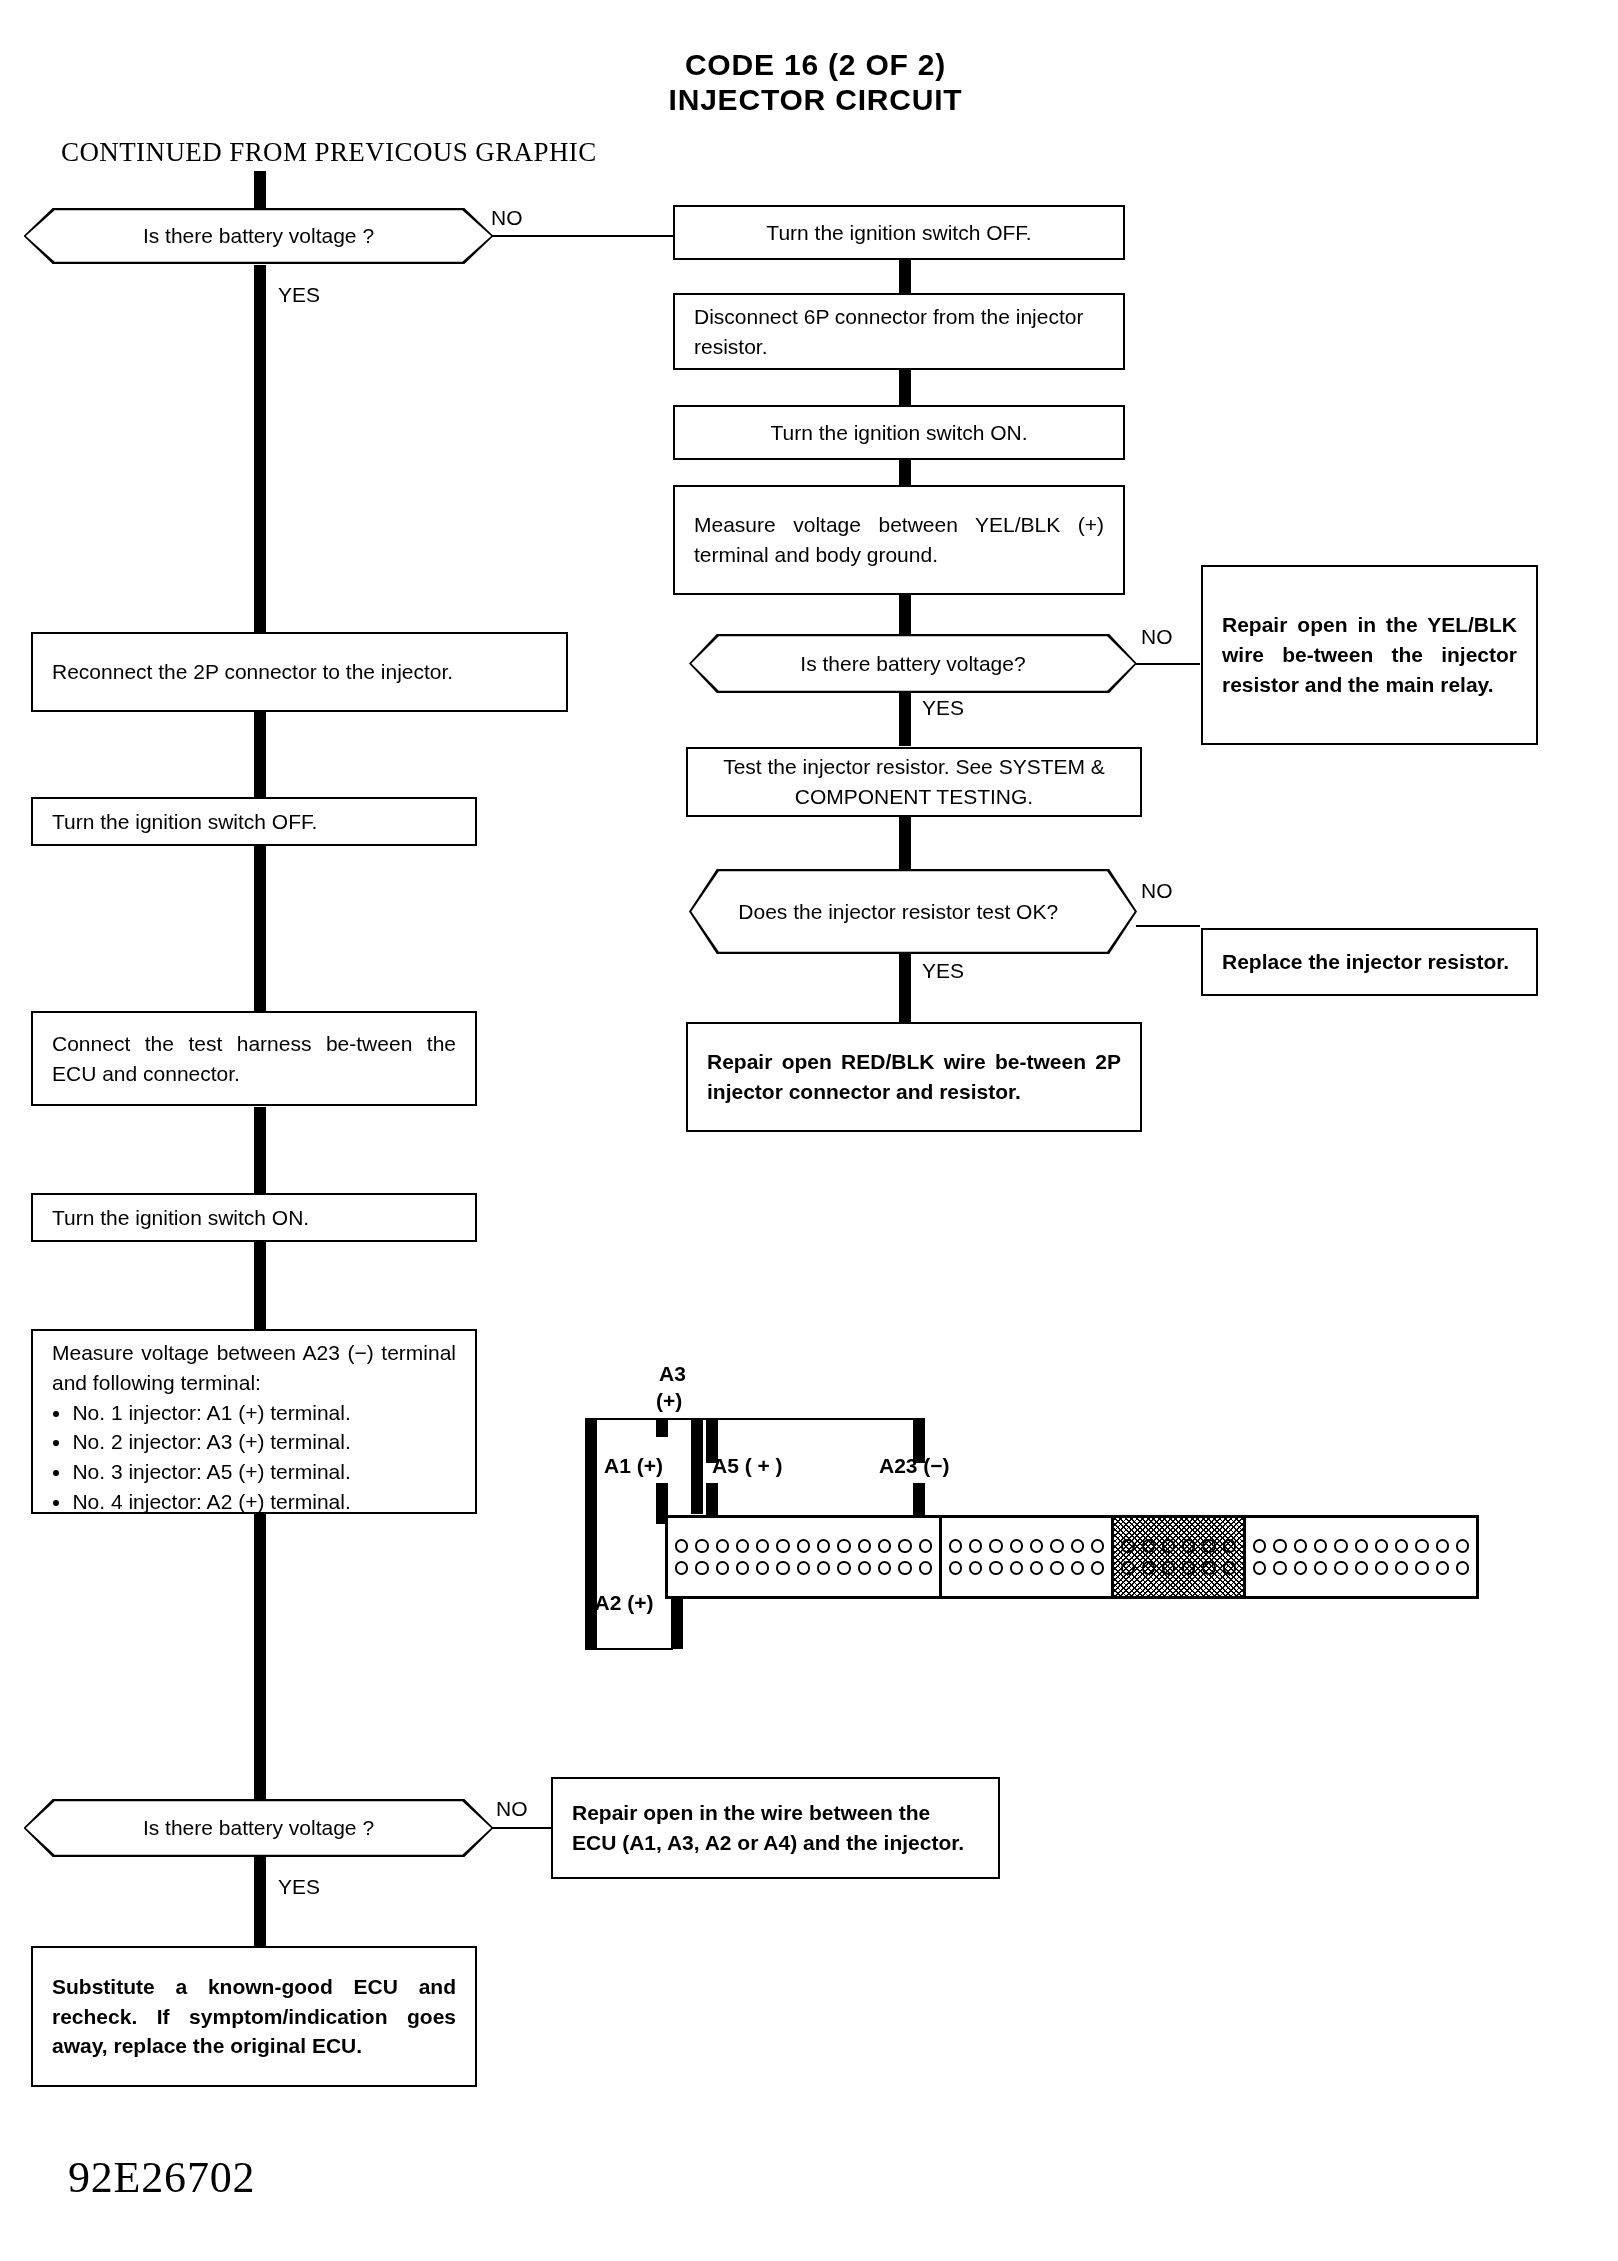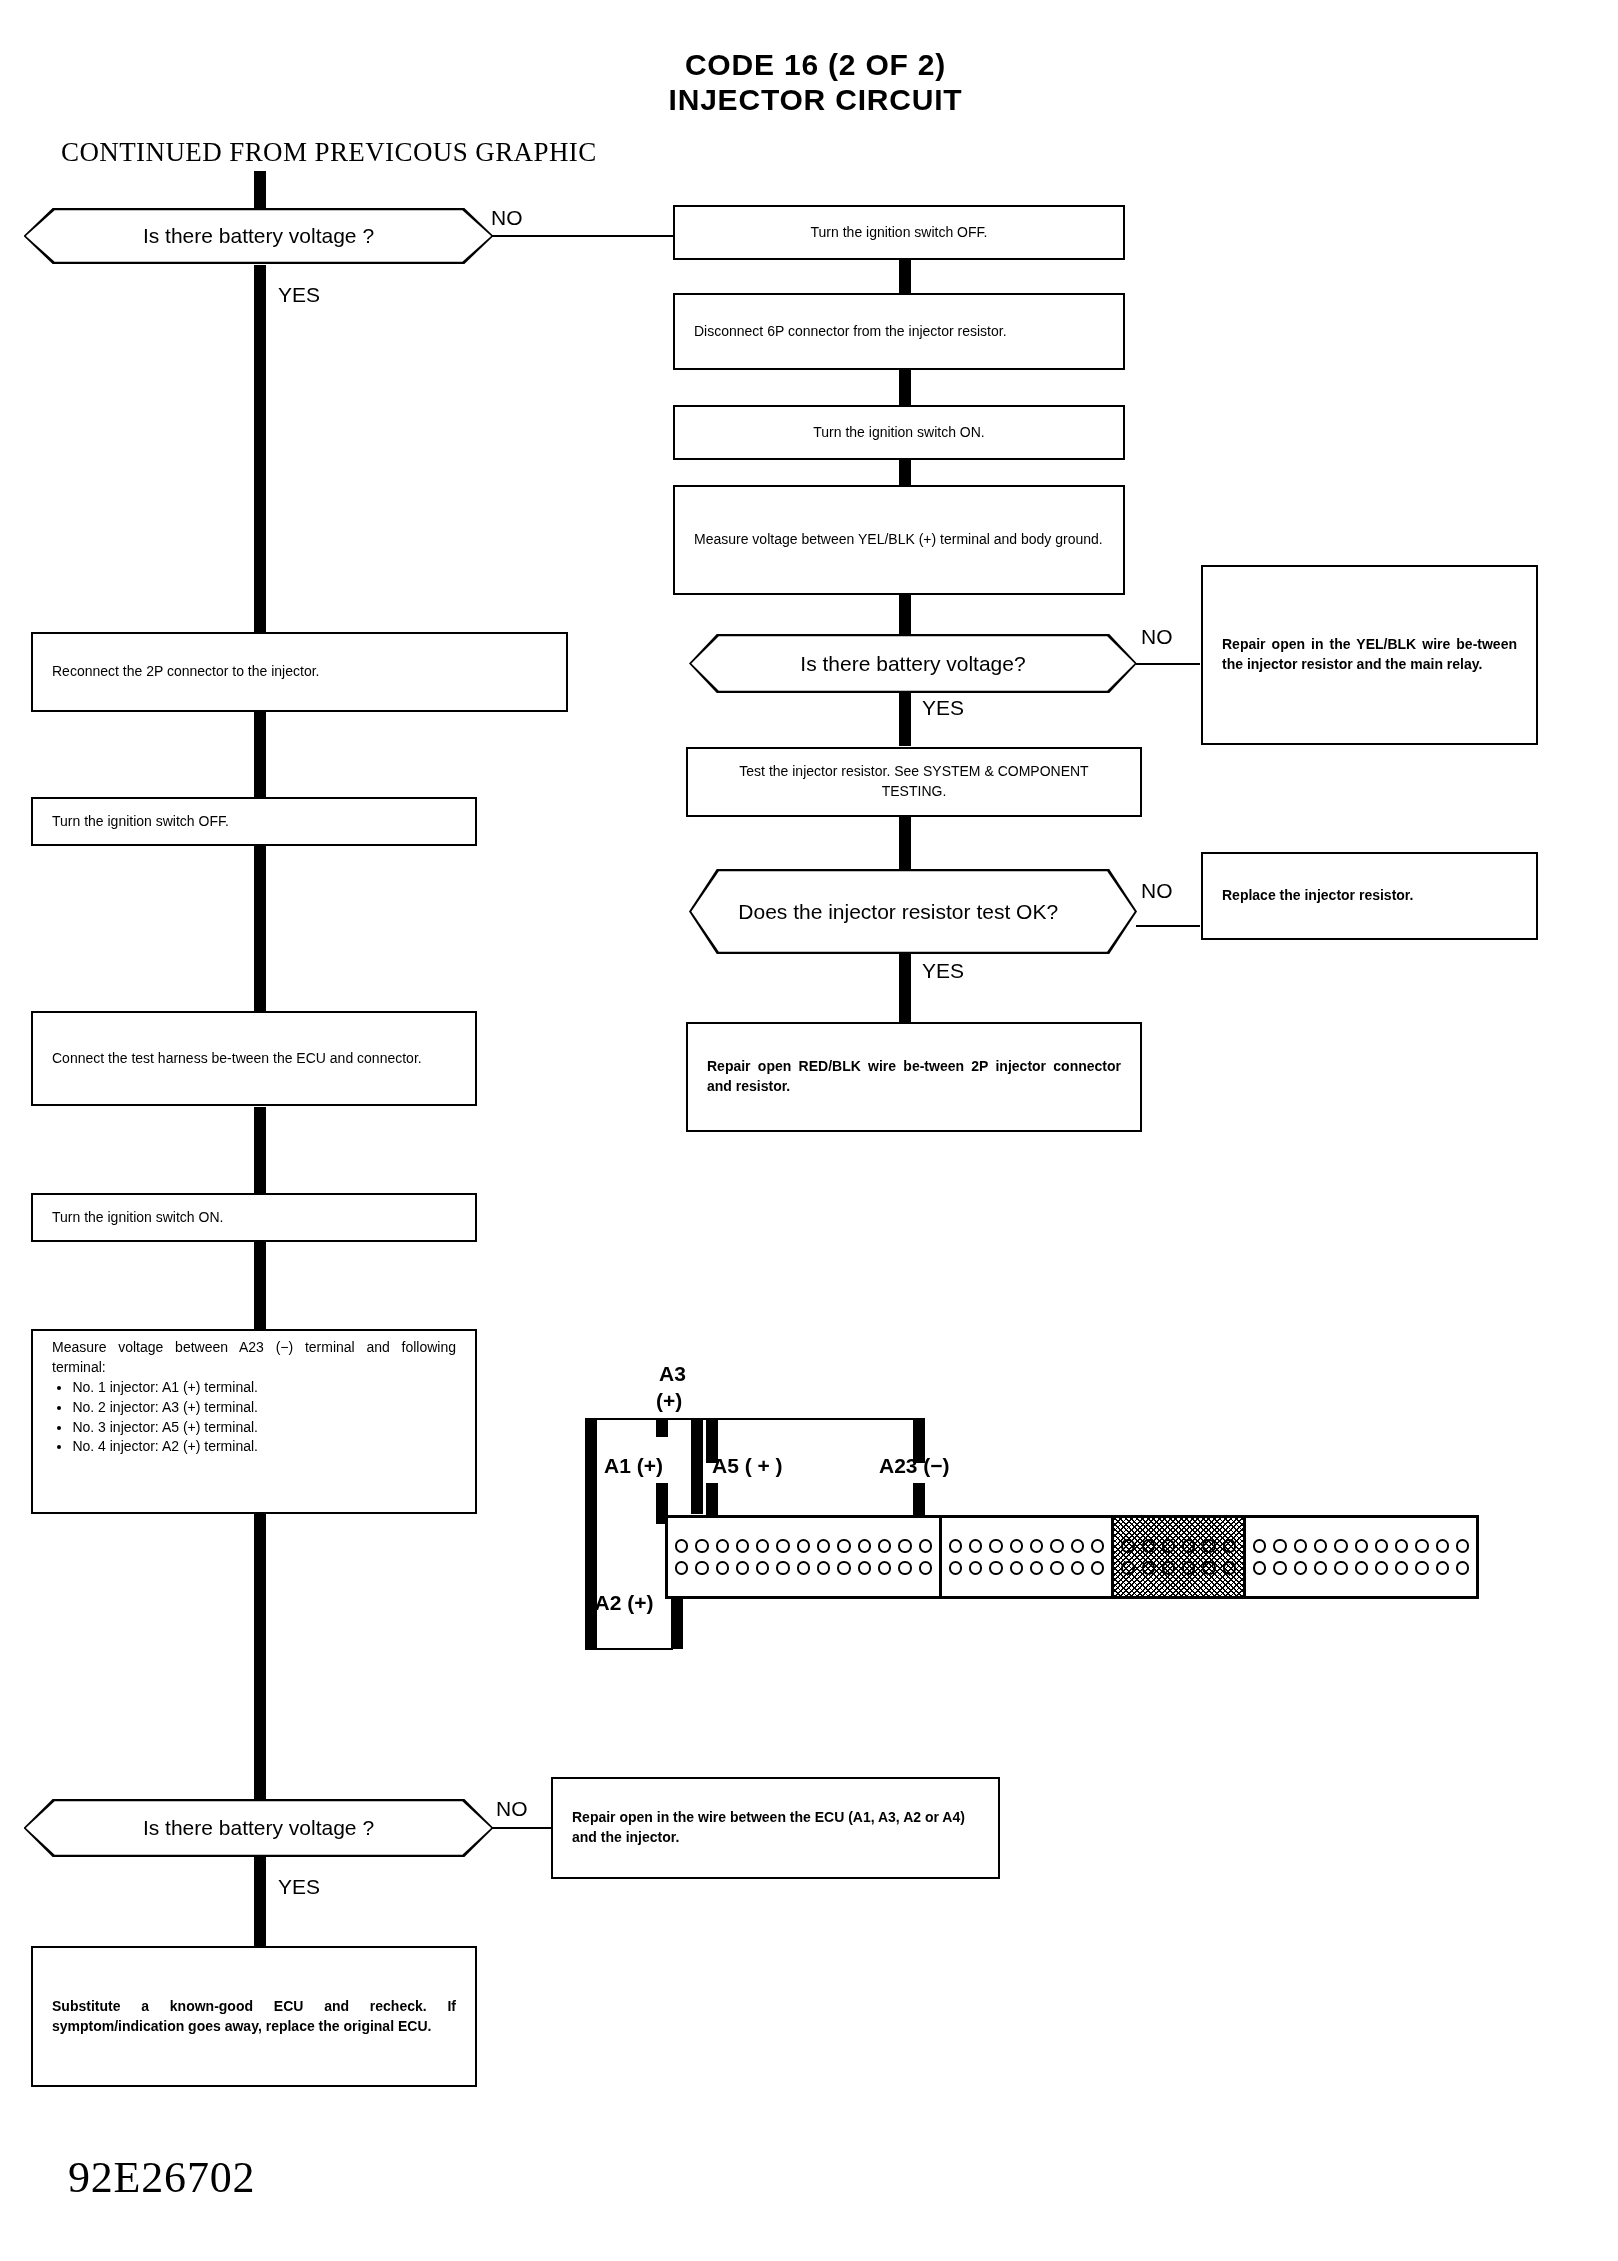--- a/index.html
+++ b/index.html
@@ -29,21 +29,21 @@
     font-size:44px;letter-spacing:0.8px;
   }
 
   
   .box{
     border:2.3px solid #000;background:#fff;
     display:flex;align-items:center;
     padding:7.8px 19px;
   }
   .box .txt{
-    font-size:14px;line-height:1.42;width:100%;
+    font-size:21px;line-height:1.42;width:100%;
   }
   .bold .txt{font-weight:bold;}
   .just .txt{text-align:justify;text-align-last:left;}
   .center .txt{text-align:center;}
 
   
   .hex{
     position:absolute;
     display:flex;align-items:center;justify-content:center;
   }
@@ -230,21 +230,21 @@
 
 <div class="hex lefttxt" style="left:689px;top:869px;width:448px;height:85px;">
   <div class="shape"></div>
   <div class="inner"></div>
   <div class="htxt" style="text-align:justify;text-align-last:left;width:78%;">Does the injector resistor test OK?</div>
 </div>
 
 <div class="abs lbl" style="left:1129px;top:880px;">NO</div>
 <div class="abs hline" style="left:1136px;top:925px;width:64px;"></div>
 
-<div class="abs box bold just" style="left:1201px;top:852px;width:337px;height:88px;">
+<div class="abs box bold just" style="left:1201px;top:928px;width:337px;height:68px;">
   <div class="txt">Replace the injector resistor.</div>
 </div>
 
 <div class="abs lbl" style="left:910px;top:960px;">YES</div>
 <div class="abs vline" style="left:899px;top:953px;height:69px;"></div>
 
 <div class="abs box bold just" style="left:686px;top:1022px;width:456px;height:110px;">
   <div class="txt">Repair open RED/BLK wire be-tween 2P injector connector and resistor.</div>
 </div>
 

